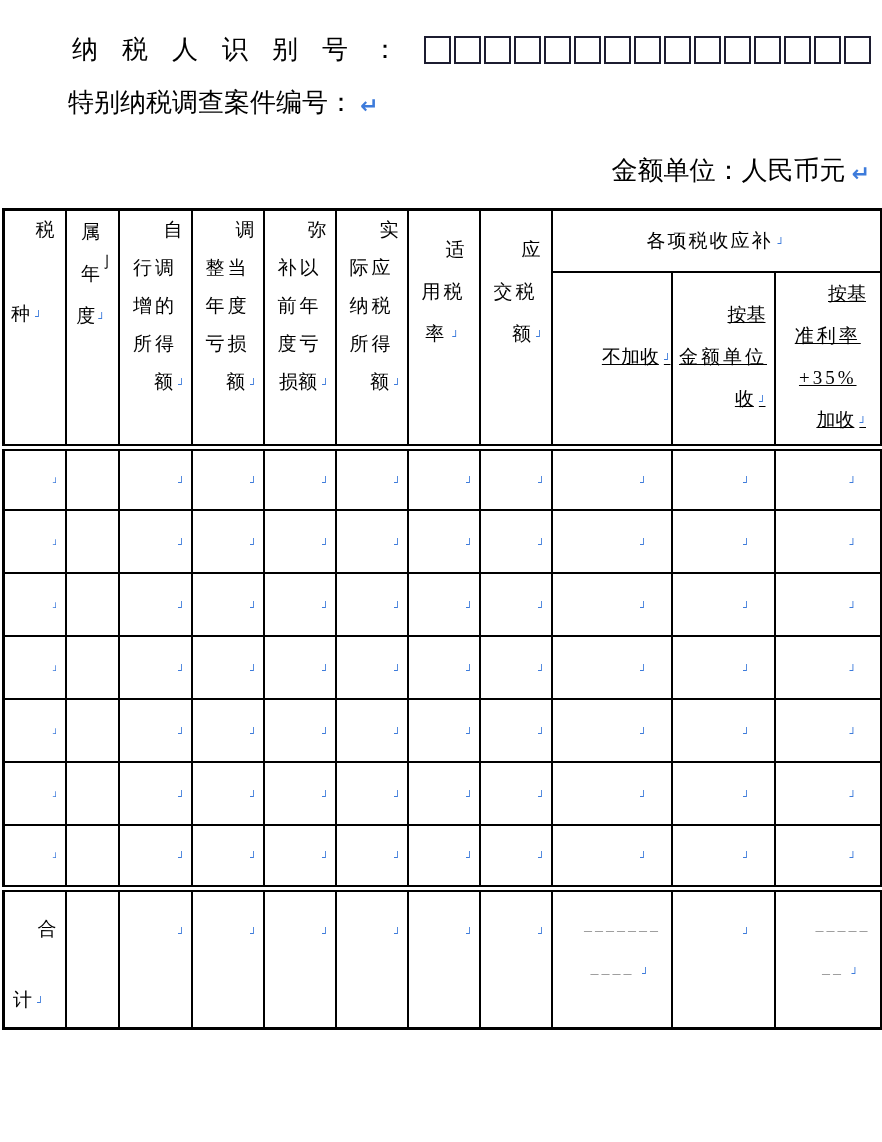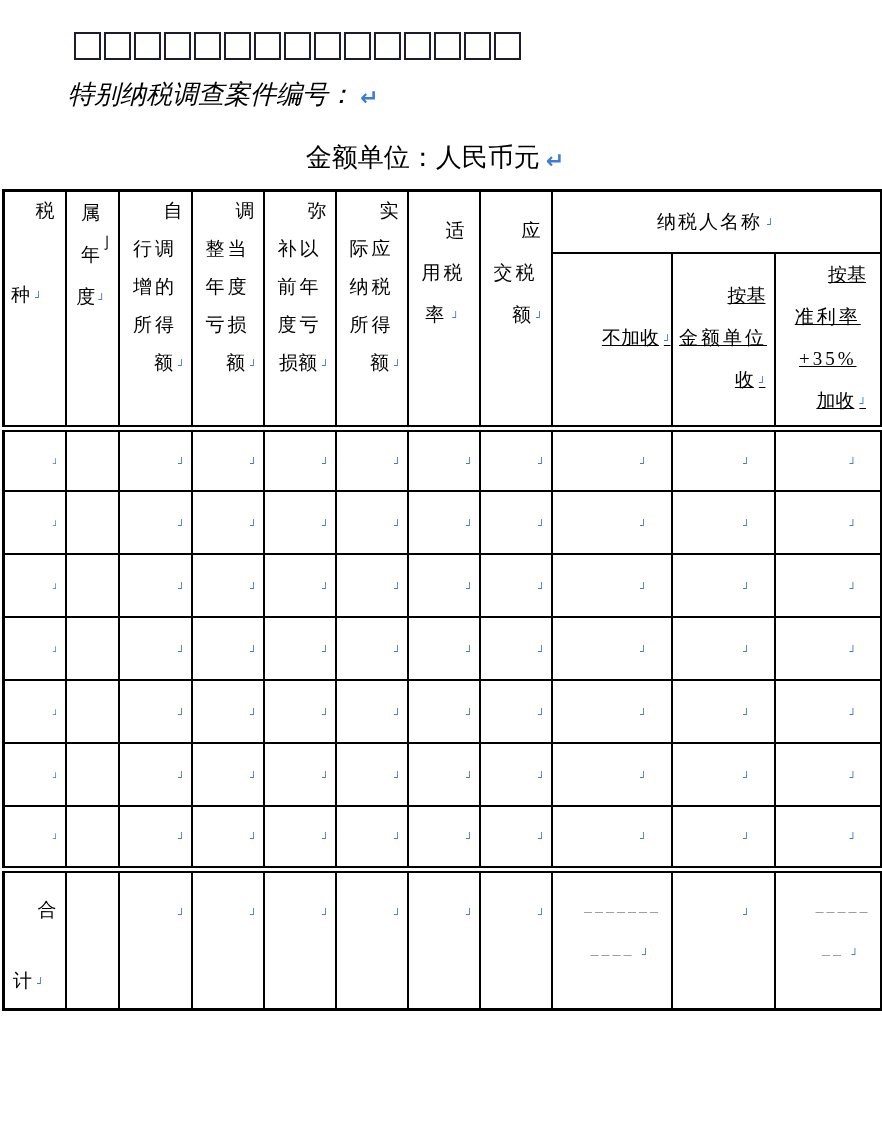--- a/index.html
+++ b/index.html
@@ -10,22 +10,22 @@
   }
   
   .title-line{text-align:center;font-size:27px;font-weight:bold;margin:8px 0 0 0;line-height:36px;}
   .pmark{color:var(--mark-blue,#3d7bdb);font-family:"DejaVu Sans",sans-serif;font-weight:bold;
          font-size:22px;margin-left:6px;vertical-align:-2px;}
   .id-line{display:flex;align-items:center;margin:32px 0 0 72px;font-size:26px;line-height:36px;}
   .id-label{letter-spacing:24px;white-space:nowrap;}
   .boxes{display:flex;gap:3px;margin-left:2px;align-items:center;}
   .idbox{width:23px;height:24px;border:2px solid #1c1c30;background:#fff;flex:0 0 auto;}
   .name-line{margin:4px 0 0 16px;font-size:26px;line-height:38px;}
-  .case-line{margin:16px 16px 0 68px;font-size:26px;line-height:38px;font-style:italic;}
-  .unit-line{margin:20px 12px 0 0;font-size:26px;line-height:41px;text-align:center;}
+  .case-line{margin:16px 16px 0 68px;font-size:26px;line-height:38px;}
+  .unit-line{margin:20px 12px 0 0;font-size:26px;line-height:52px;text-align:right;}
 
   
   table{border-collapse:collapse;table-layout:fixed;width:878px;margin:8px 0 0 2px;}
   td{border:2px solid #000;padding:0;font-size:19px;box-sizing:border-box;}
   table{border:3px solid #000;}
   .cmark{color:var(--mark-blue,#3d7bdb);font-family:"DejaVu Sans Mono","DejaVu Sans",monospace;
          font-weight:bold;font-size:11px;}
   .hm{margin-left:5px;}
   
   .hc{vertical-align:top;position:relative;}
@@ -61,20 +61,21 @@
   .dash{color:#6b6b6b;font-size:9px;letter-spacing:2px;font-family:"DejaVu Sans",sans-serif;}
   .dline .cmark{margin-left:8px;}
 </style>
 </head>
 <body>
 
 <div class="page">
 
 
   <div class="id-line">
+    <span class="id-label">纳税人识别号：</span>
     <span class="boxes">
         <span class="idbox"></span>
         <span class="idbox"></span>
         <span class="idbox"></span>
         <span class="idbox"></span>
         <span class="idbox"></span>
         <span class="idbox"></span>
         <span class="idbox"></span>
         <span class="idbox"></span>
         <span class="idbox"></span>
@@ -171,21 +172,21 @@
           </div>
         </td>
         <td class="hc lh42" rowspan="2">
           <div class="hwrap topal">
             <div class="hl lr pr10"><span>应</span></div>
             <div class="hl lc"><span>交税</span></div>
             <div class="hl lr pr8"><span>额</span><span class="cmark hm">┘</span></div>
           </div>
         </td>
         <td class="ghead" colspan="3">
-          <span>纳税人名称</span><span class="cmark hm">┘</span>
+          <span>各项税收应补</span><span class="cmark hm">┘</span>
         </td>
       </tr>
       <tr>
         <td class="shc">
           <div class="hl lr pr4"><span>不加收</span><span class="cmark hm">┘</span></div>
         </td>
         <td class="shc">
           <div class="hl lr pr8"><span>按基</span></div>
           <div class="hl lc"><span>金额单位</span></div>
           <div class="hl lr pr8"><span>收</span><span class="cmark hm">┘</span></div>

